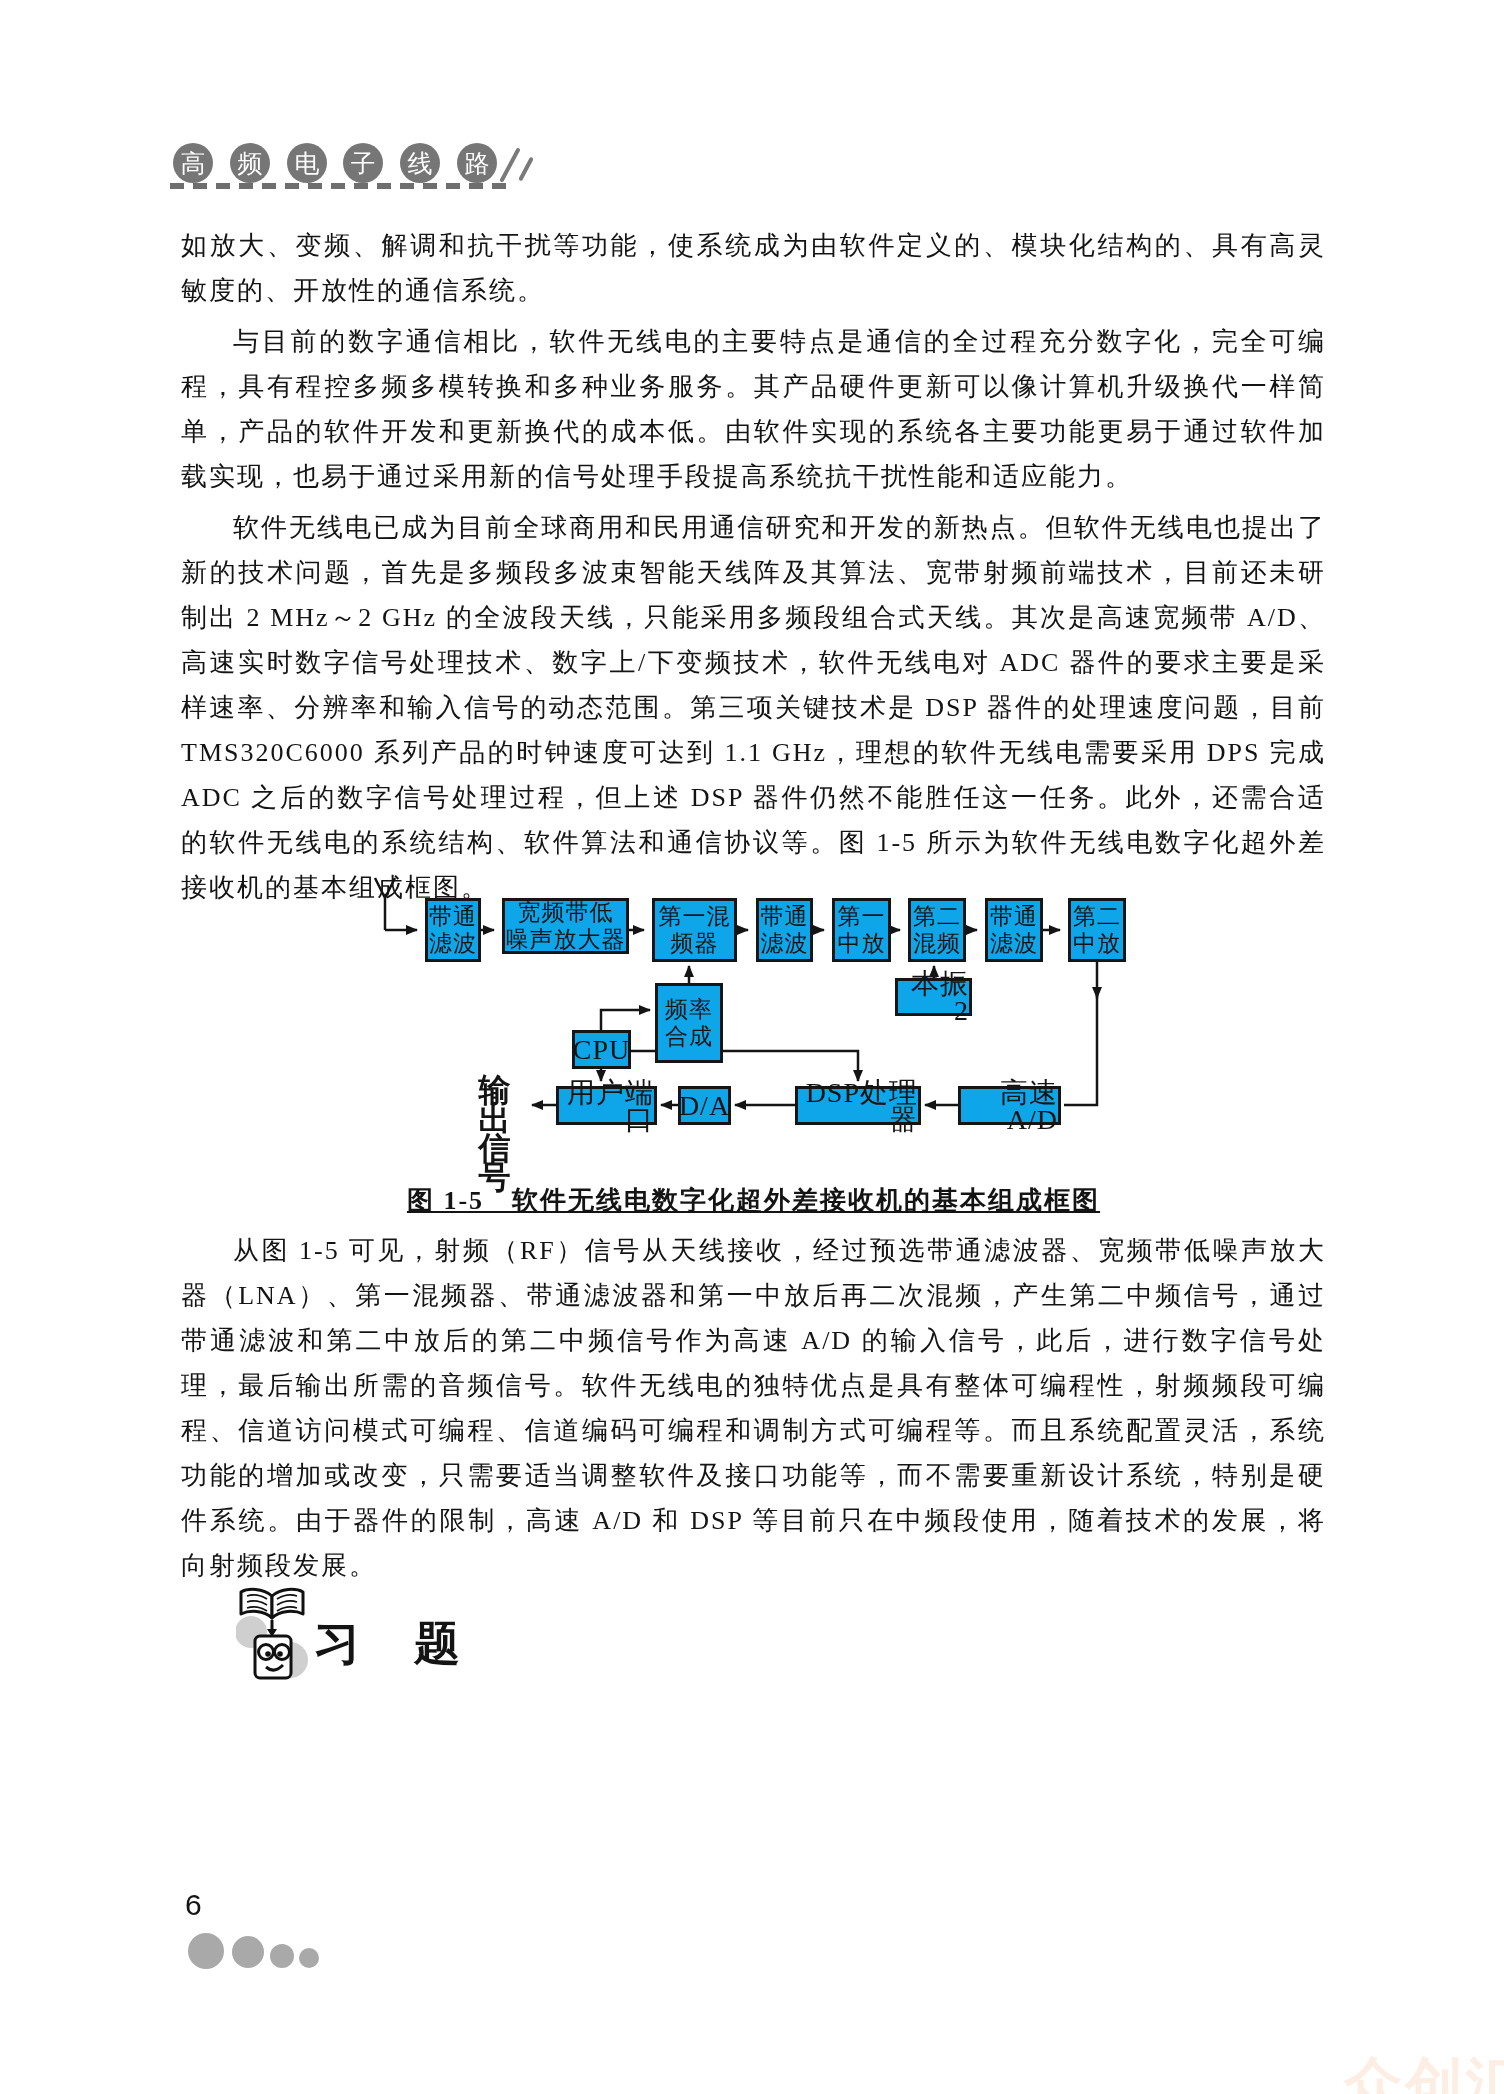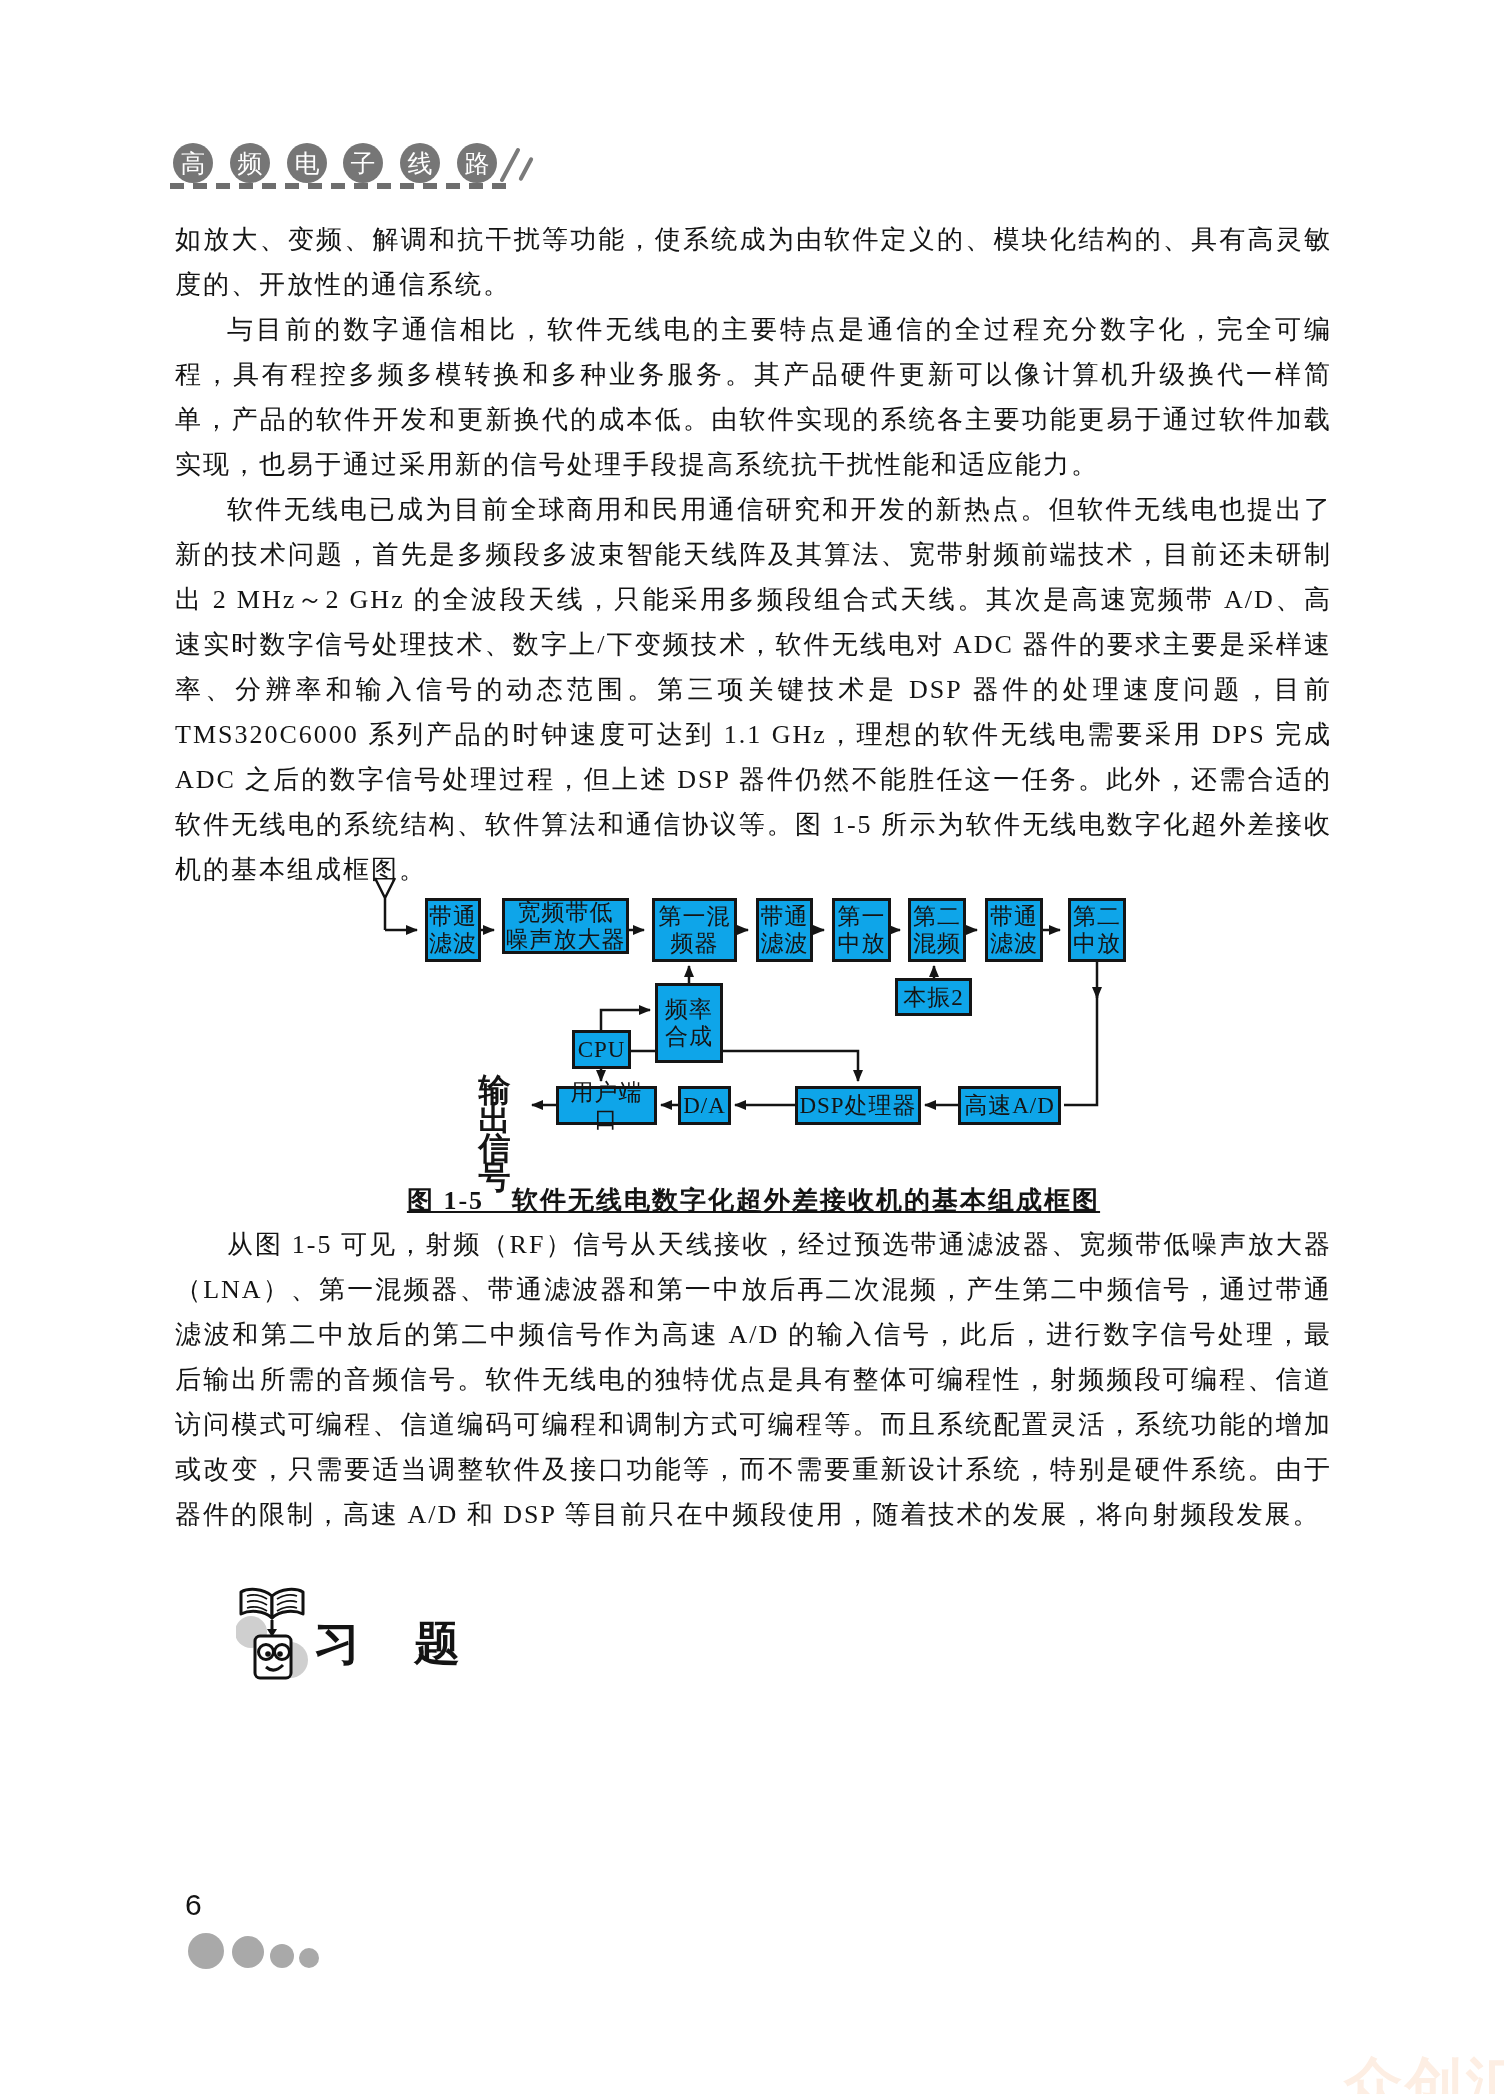--- a/index.html
+++ b/index.html
@@ -10,30 +10,30 @@
   .brand-circle{position:absolute;top:143px;width:40px;height:40px;border-radius:50%;
     background:var(--header_circle,#767676);color:#fff;font-size:25px;line-height:40px;
     text-align:center;font-family:"Liberation Sans","DejaVu Sans",sans-serif;}
   #brand-dashes{position:absolute;left:170px;top:183px;width:336px;height:6px;
     background:repeating-linear-gradient(90deg,var(--dash_line,#6e6e6e) 0 14px,transparent 14px 23px);}
   .slash{position:absolute;background:#7a7a7a;width:4px;border-radius:2px;}
 
   
   .textcol{position:absolute;left:175px;width:1157px;font-size:26px;line-height:45px;
     letter-spacing:2px;text-align:justify;text-justify:inter-character;}
-  .textcol p{margin:0;}
+  .textcol p{margin:6px;}
   .textcol p.indent{text-indent:2em;}
 
   
   #diagram{position:absolute;left:280px;top:870px;width:900px;height:265px;}
   #diagram svg{position:absolute;left:0;top:0;}
   .dbox{position:absolute;box-sizing:border-box;border:3px solid #151515;background:#0ea5e9;
     display:flex;flex-direction:column;align-items:center;justify-content:center;
     font-size:23px;line-height:27px;text-align:center;letter-spacing:1px;}
-  .dbox.single{font-size:23px;}
+  .dbox.single{font-size:28px;text-align:right;}
   #output-label{position:absolute;left:184px;top:206px;width:62px;font-size:32px;
     line-height:29px;text-align:center;letter-spacing:1px;font-weight:bold;}
   #figure-caption{position:absolute;left:175px;top:1183px;width:1157px;text-align:center;
     font-size:26px;font-weight:bold;letter-spacing:2px;text-decoration:underline;}
 
   
   #exercises-heading{position:absolute;left:314px;top:1613px;font-size:46px;font-weight:bold;
     letter-spacing:4px;font-family:"Liberation Sans","DejaVu Sans",sans-serif;}
   #exercise-icon{position:absolute;left:236px;top:1586px;}
 

